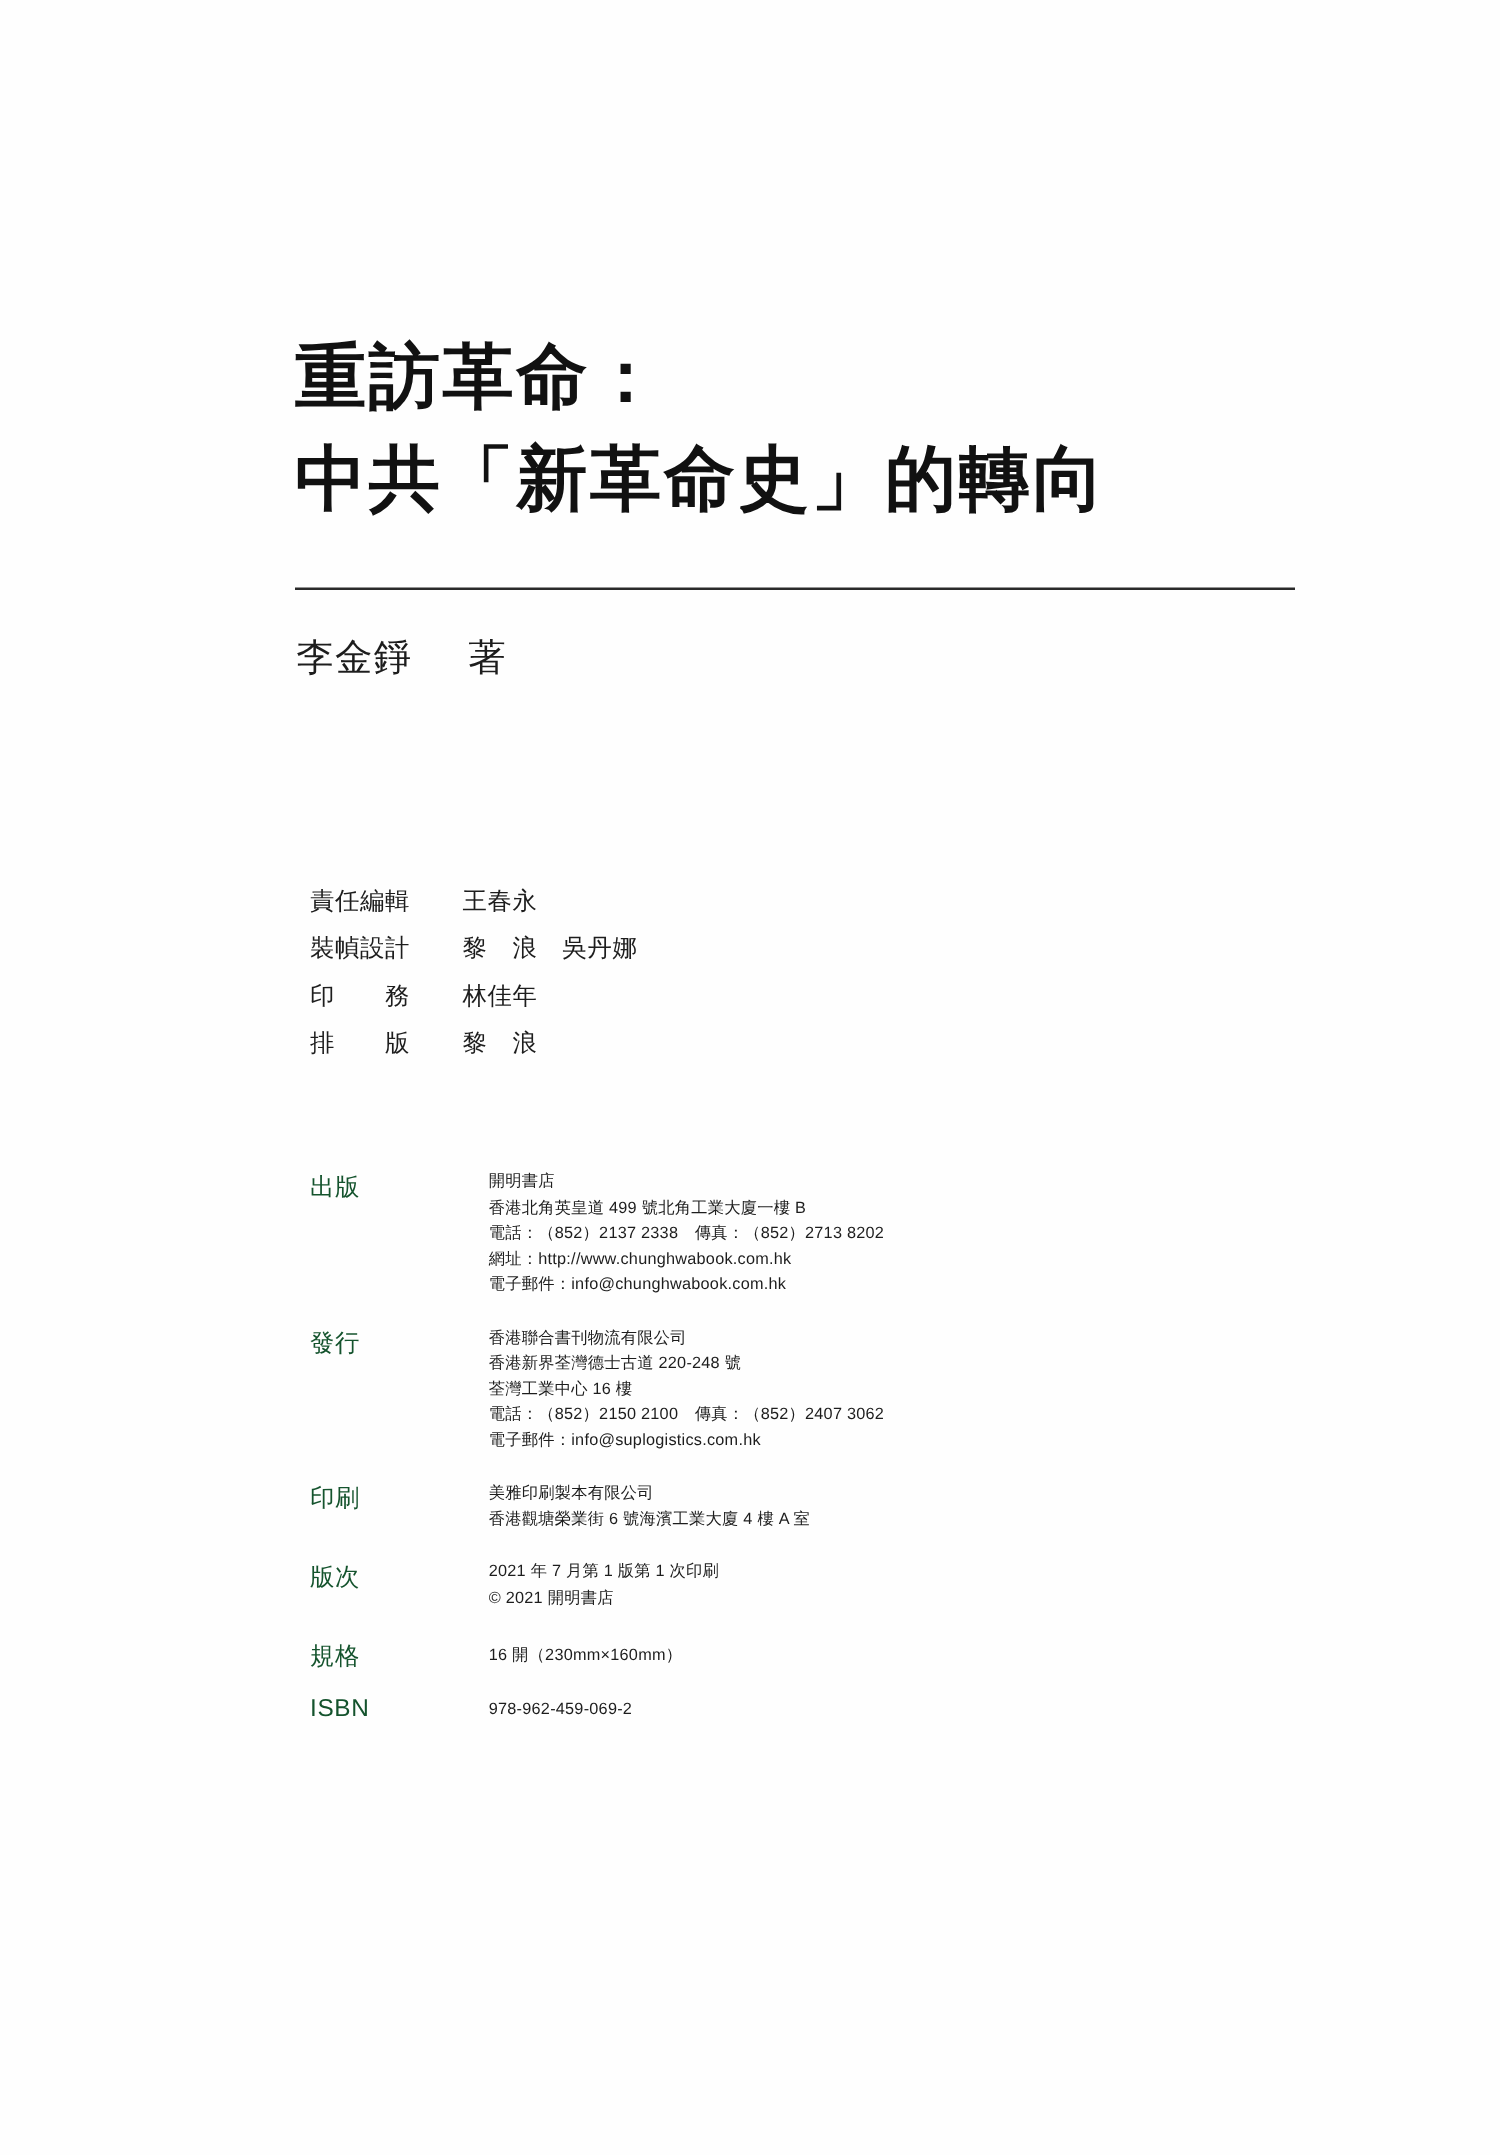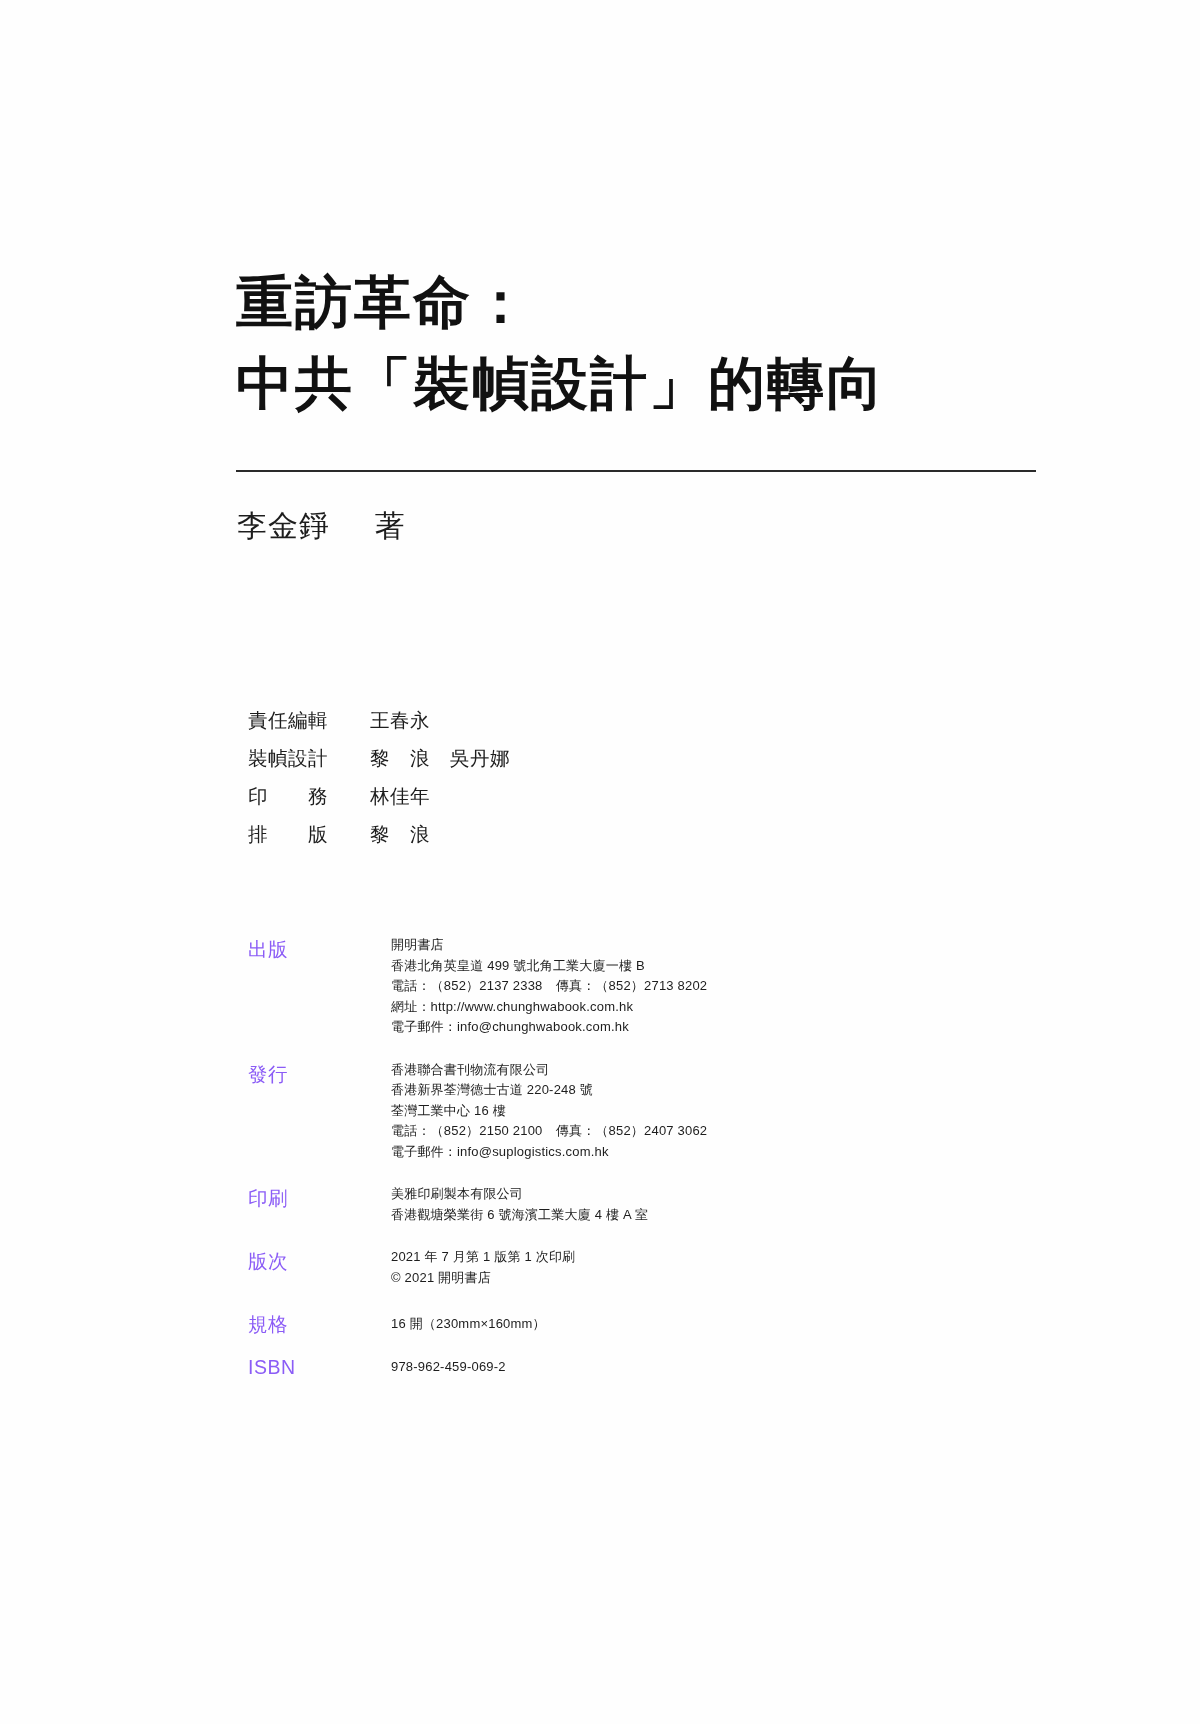--- a/index.html
+++ b/index.html
@@ -95,21 +95,21 @@
   }
   .imp-row {
     display: flex;
     align-items: flex-start;
     margin-bottom: 22px;
   }
   .imp-label {
     width: 95px;
     flex: none;
     font-size: 19.5px;
-    color: #8b5cf6;
+    color: #14532d;
     letter-spacing: 0.5px;
     padding-top: 1px;
   }
   .imp-lines {
     margin-left: 9px;
   }
   .imp-line {
     font-size: 13px;
     line-height: 1.58;
     color: #1d1d1d;
@@ -119,21 +119,21 @@
   }
   .imp-row.tight { margin-bottom: 17px; align-items: center; }
 </style>
 </head>
 <body>
 
 <div class="page">
 
   <div class="title-block">
     <div class="title-line">重訪革命：</div>
-    <div class="title-line">中共「裝幀設計」的轉向</div>
+    <div class="title-line">中共「新革命史」的轉向</div>
   </div>
 
   <div class="title-rule"></div>
 
   <div class="author-line">
     <span>李金錚</span>
     <span class="author-sep"></span>
     <span>著</span>
   </div>
 

